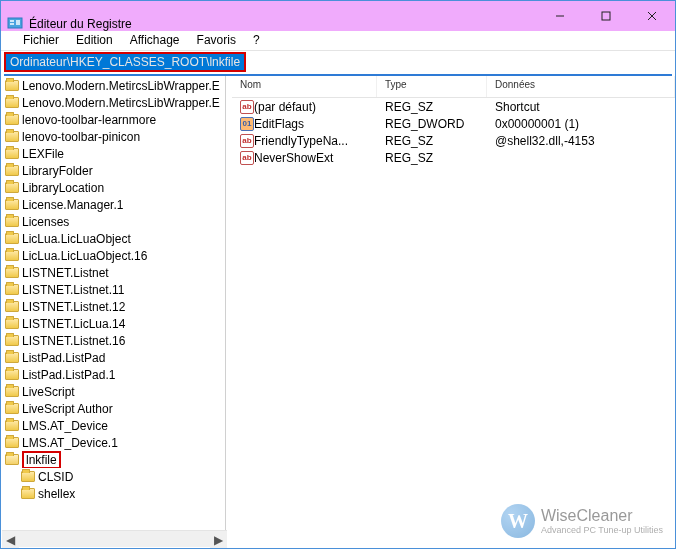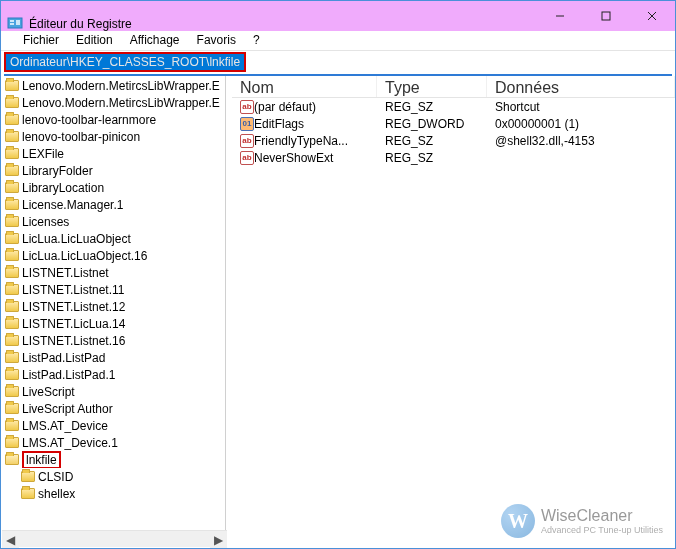--- a/index.html
+++ b/index.html
@@ -24,21 +24,21 @@
   .tree-item .ticon { width: 14px; height: 14px; margin-right: 3px; flex-shrink: 0; display:inline-block; }
   .tree-item.indent1 { padding-left: 20px; }
   .folder-icon { display:inline-block; width:14px; height:11px; background: linear-gradient(#ffe9a6,#f0c94a); border:1px solid #cfa83a; border-radius:1px; position:relative; top:1px;}
   .folder-icon.open { background: linear-gradient(#fff0bd,#f3d068); }
   .folder-icon::before { content:""; position:absolute; top:-3px; left:0; width:6px; height:3px; background:#f0c94a; border:1px solid #cfa83a; border-bottom:none; border-radius:1px 1px 0 0;}
   .highlight-box { border: 2px solid #d40000; padding: 0 2px; display: inline-block; line-height: 14px; }
   .resizer { width: 6px; cursor: col-resize; background: transparent; display:flex; align-items:center; justify-content:center;}
   .resizer::after { content:""; width:2px; height:40px; background:#c8c8c8; border-radius:1px; opacity:0; }
   .listpane { flex: 1; display: flex; flex-direction: column; }
   .list-header { display: flex; height: 22px; border-bottom: 1px solid #e4e4e4; }
-  .list-header .col { padding: 3px 8px; font-size: 16px; color: #333; border-right: 1px solid #f0f0f0; }
+  .list-header .col { padding: 3px 8px; font-size: 10px; color: #333; border-right: 1px solid #f0f0f0; }
   .col.name { width: 145px; }
   .col.type { width: 110px; }
   .col.data { flex: 1; }
   .list-body { flex:1; overflow:auto; }
   .row { display: flex; height: 17px; align-items: center; }
   .row .cell { padding: 0 8px; font-size: 12px; white-space: nowrap; overflow: hidden; }
   .cell.name { width: 145px; display:flex; align-items:center; gap:0; }
   .cell.type { width: 110px; }
   .cell.data { flex: 1; }
   .val-icon { width:14px; height:14px; flex-shrink:0; display:inline-flex; align-items:center; justify-content:center; font-size:8px; font-weight:bold; border:1px solid; border-radius:2px; }

